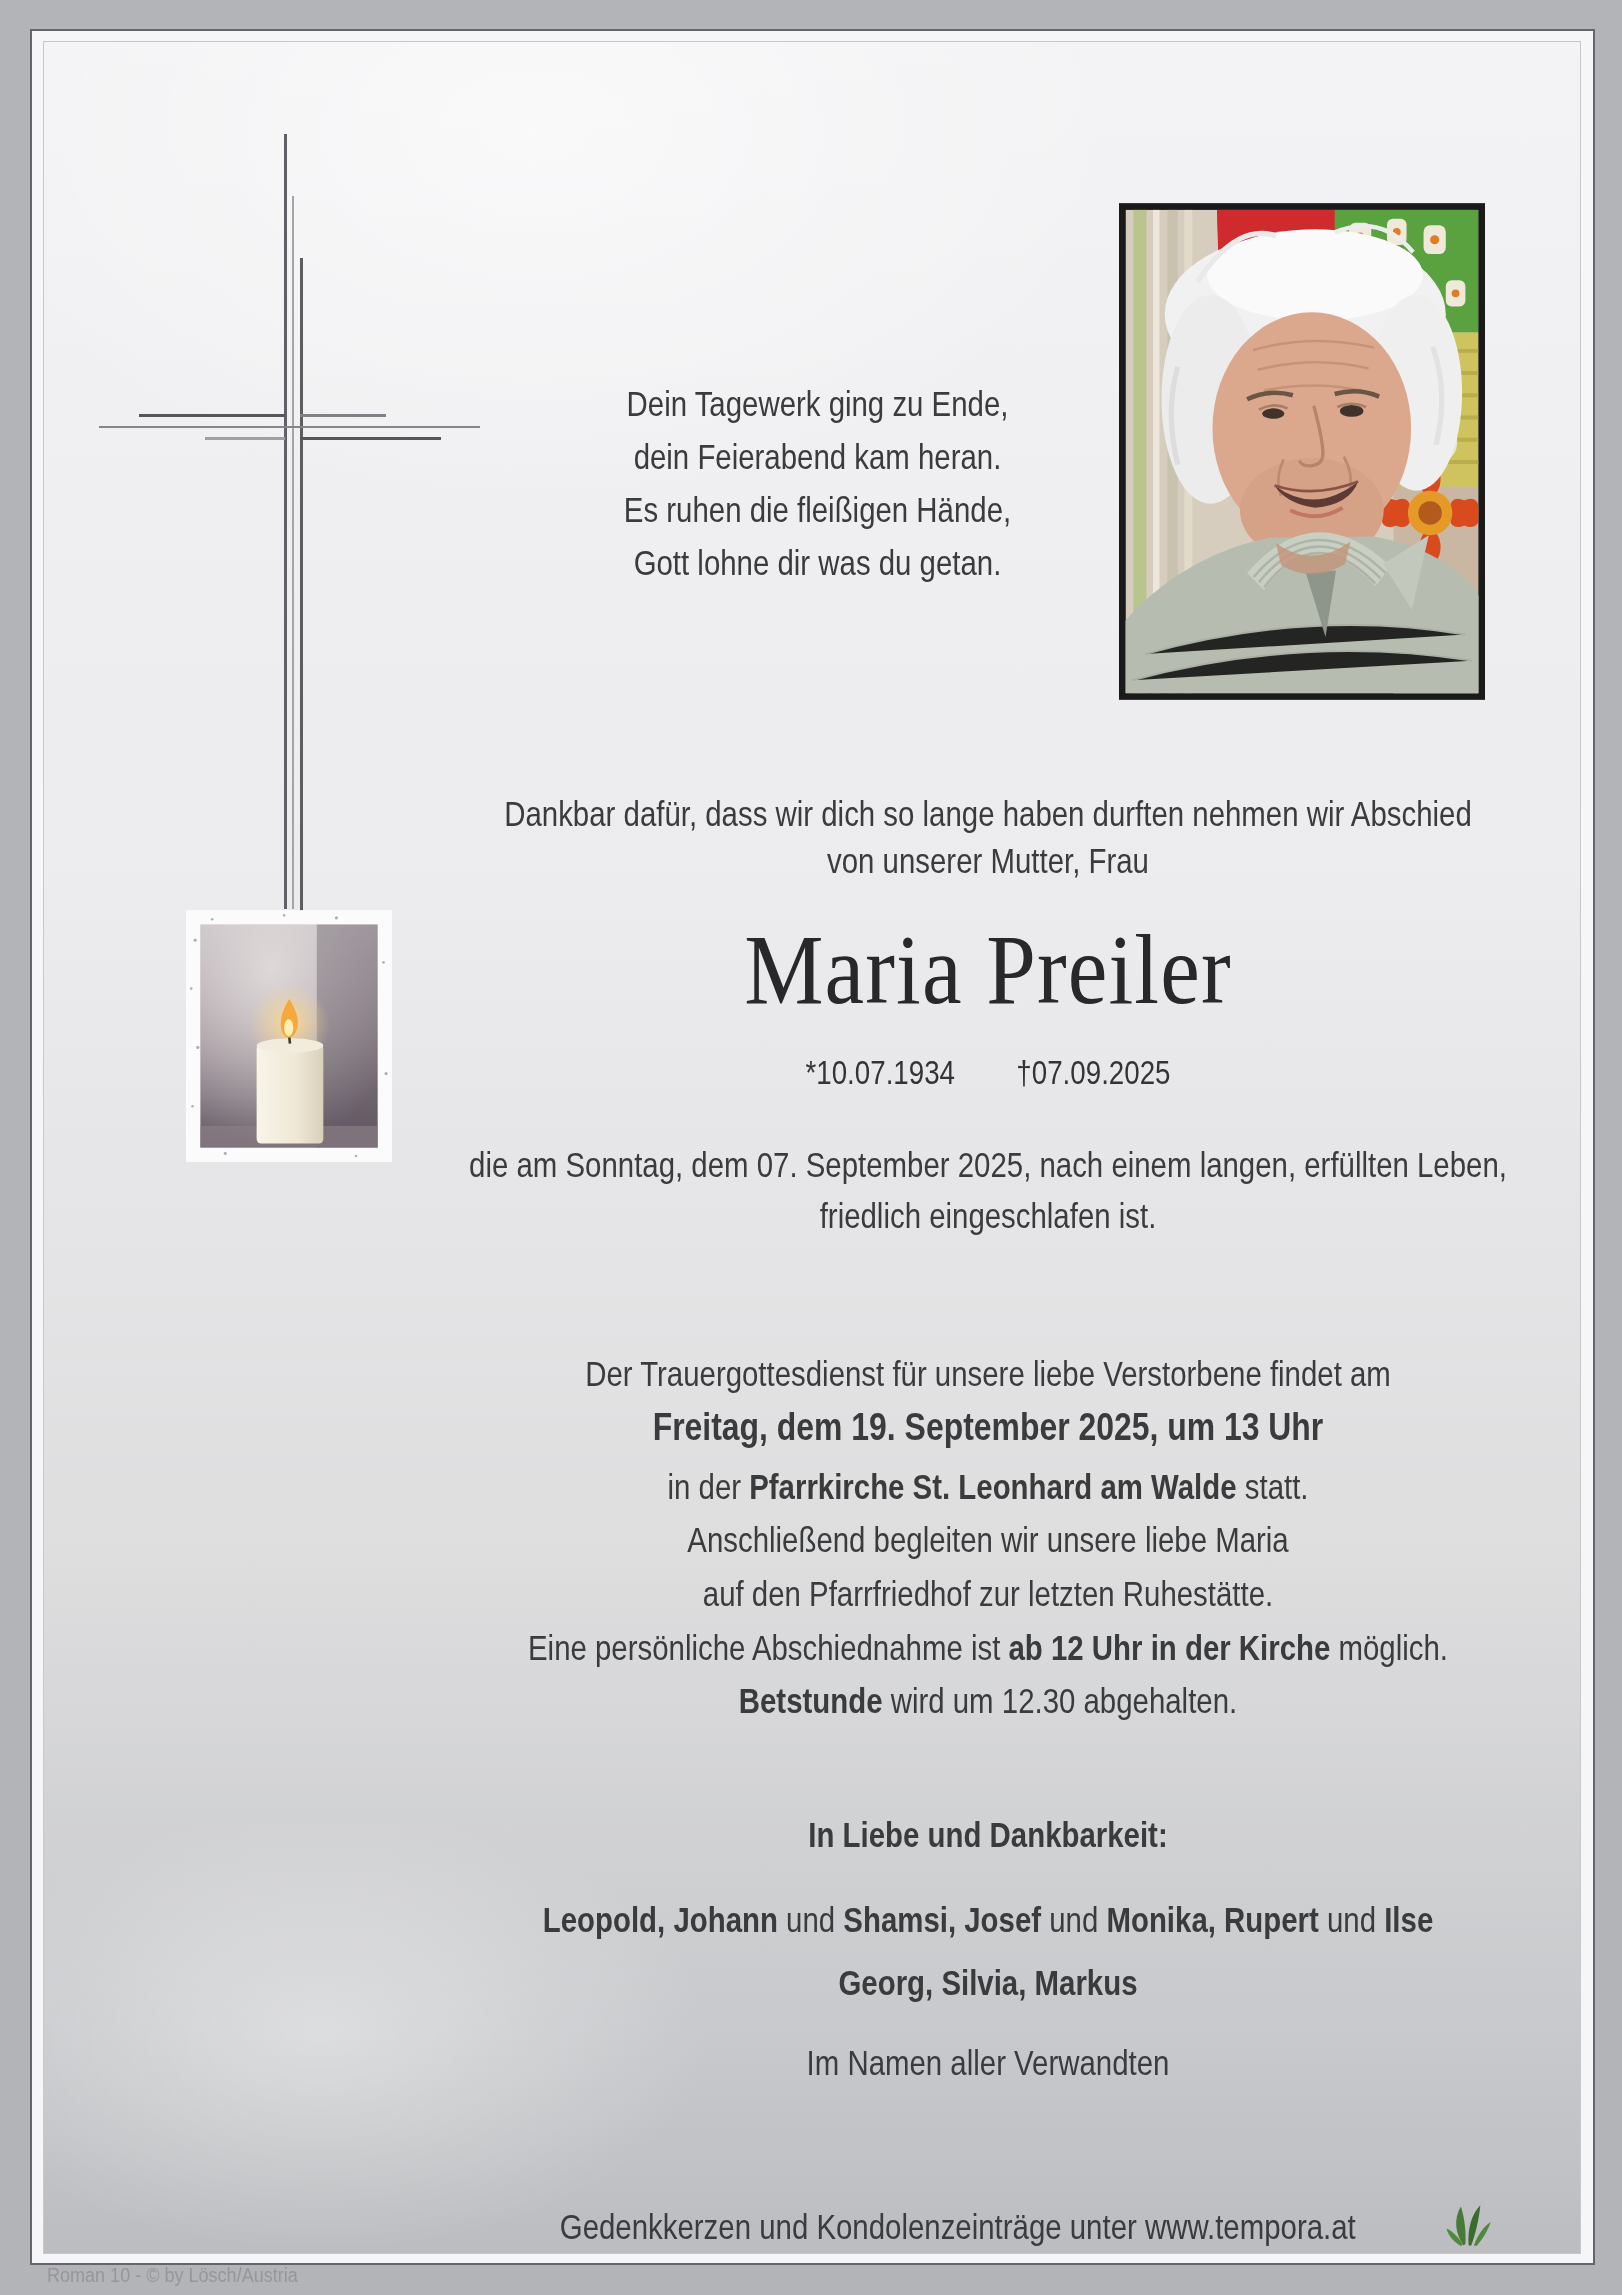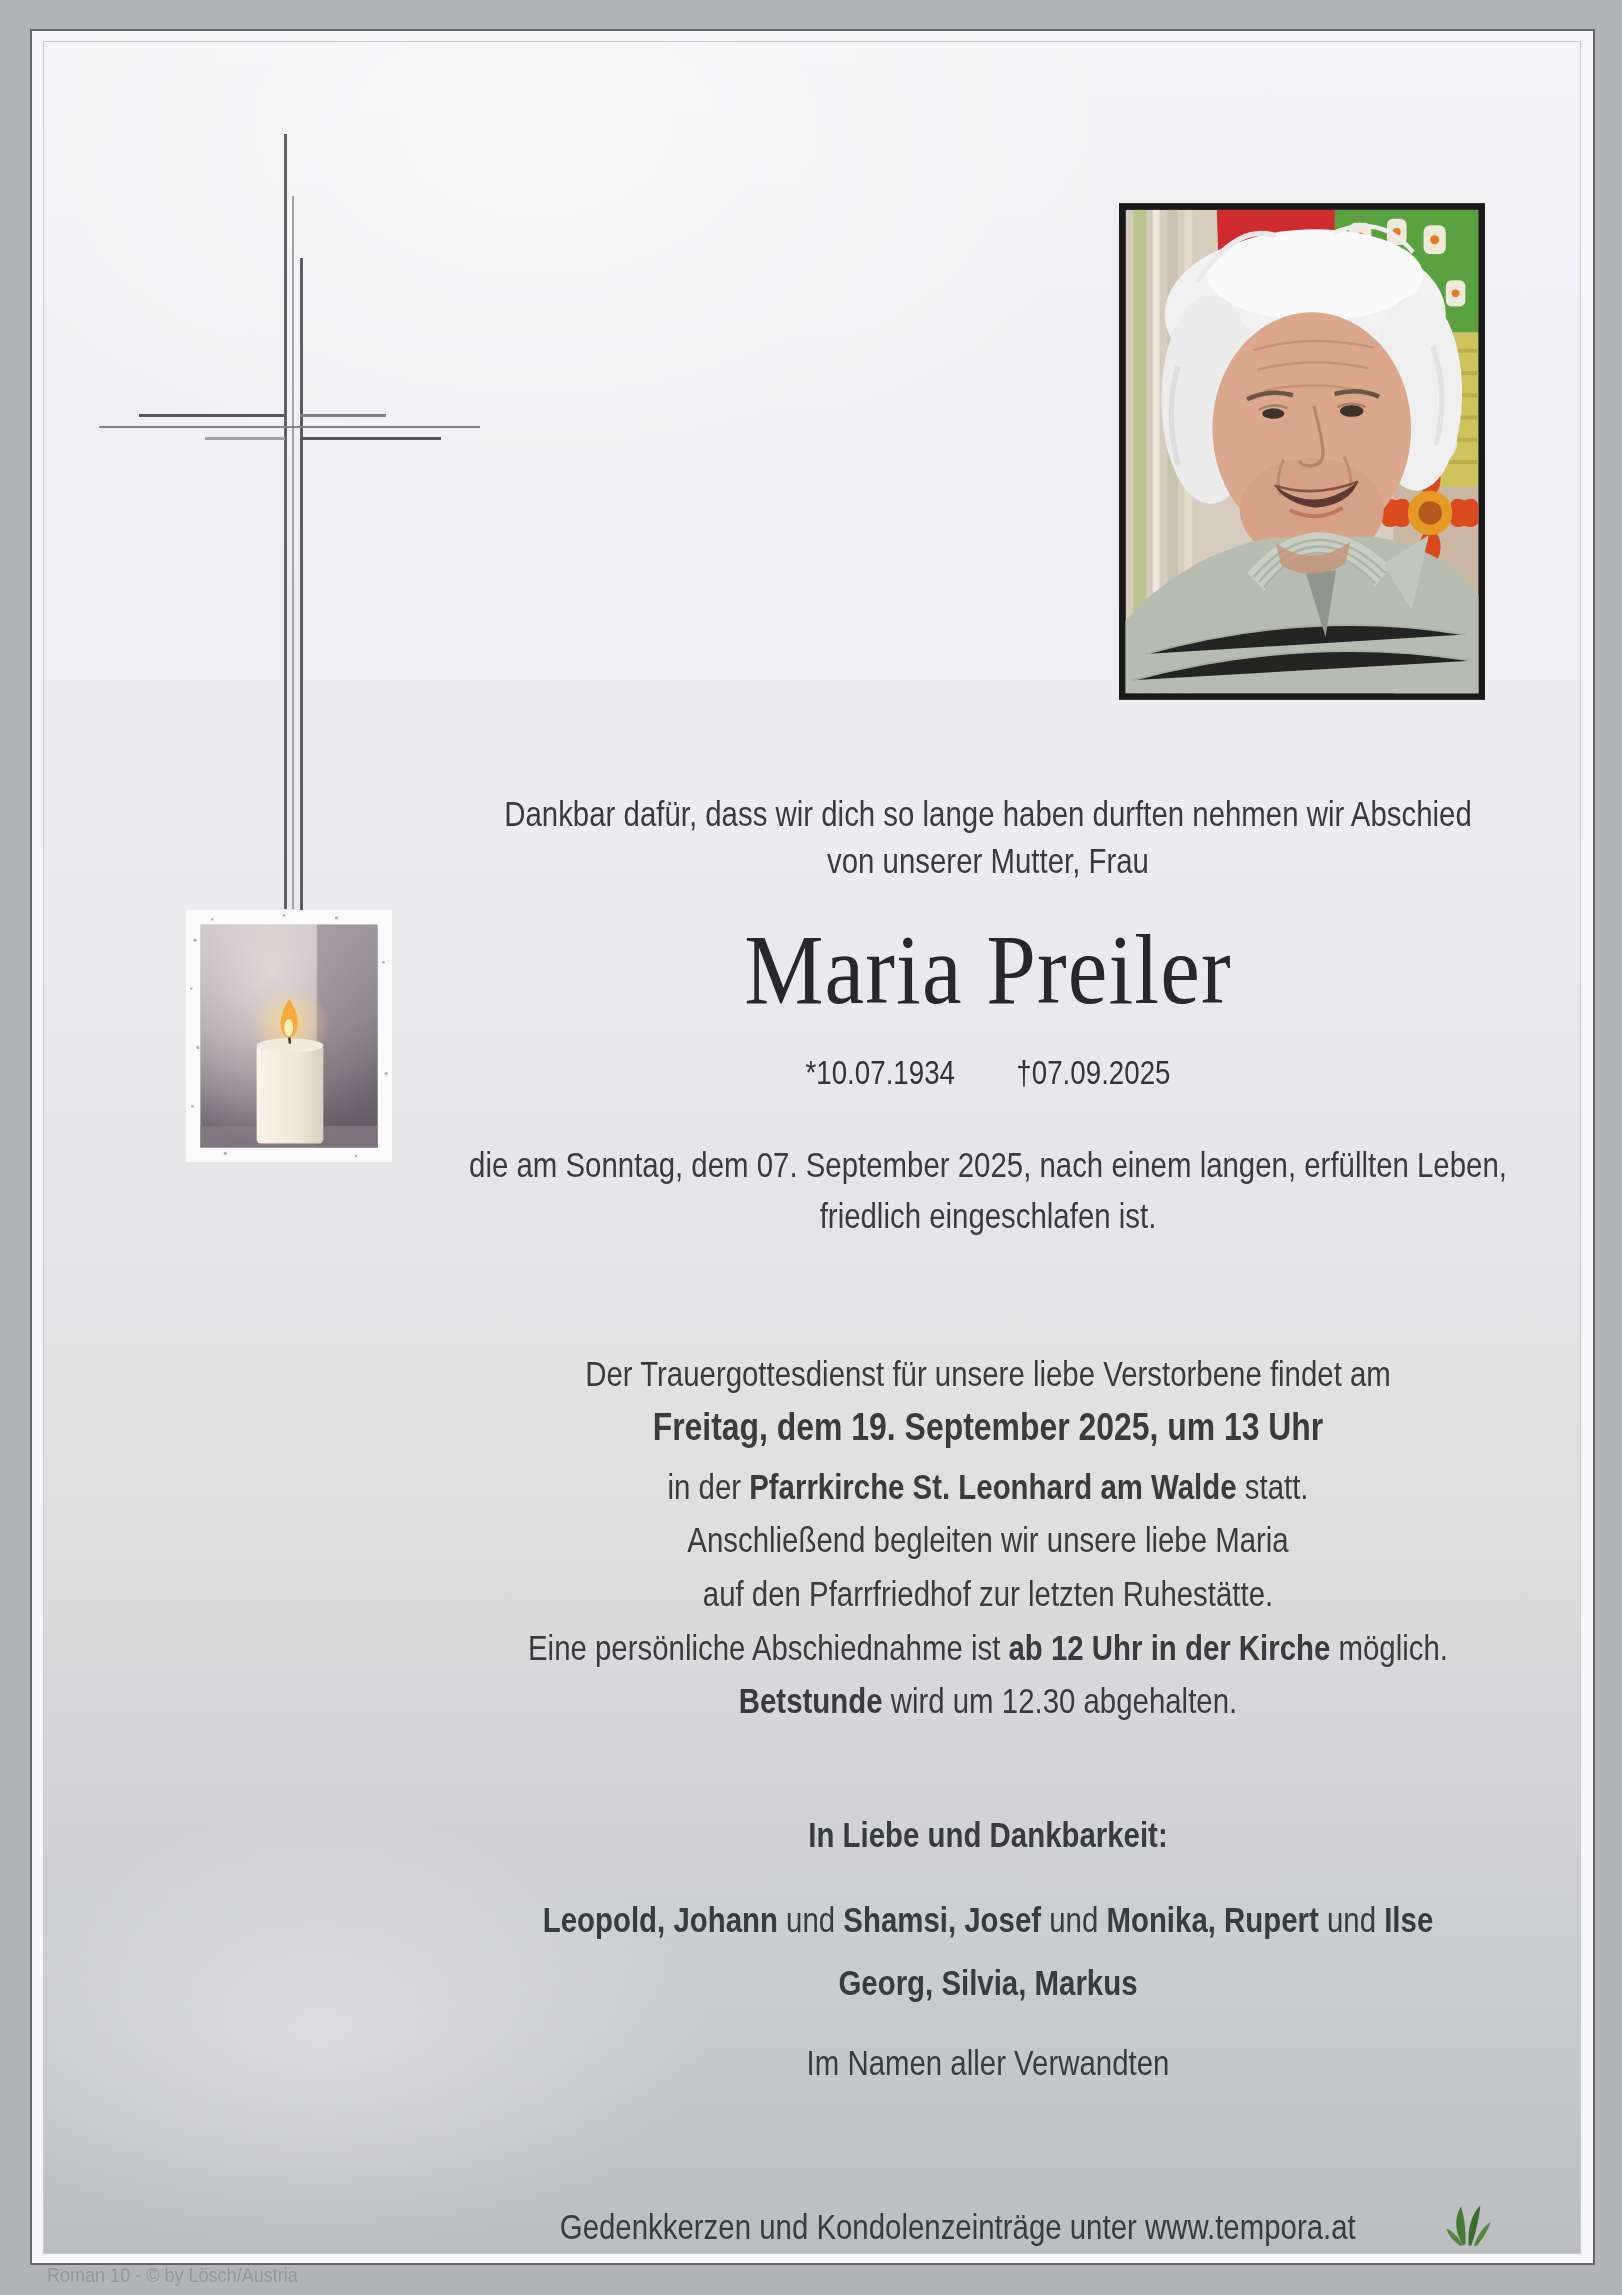--- a/index.html
+++ b/index.html
@@ -209,20 +209,26 @@
       <rect x="22" y="330" width="271" height="33" fill="#8a7f85" opacity="0.7"></rect>
       <circle cx="158" cy="175" r="62" fill="url(#glow)"></circle>
       <rect x="108" y="205" width="102" height="152" rx="7" fill="url(#cnd)"></rect>
       <ellipse cx="159" cy="207" rx="51" ry="11" fill="#f2ecdc"></ellipse>
       <line x1="159" y1="204" x2="157" y2="186" stroke="#4a3a28" stroke-width="4"></line>
       <path d="M158,136 C172,158 175,177 166,190 C161,197 153,197 149,190 C141,177 145,156 158,136 Z" fill="#f5a93b"></path>
       <ellipse cx="157" cy="180" rx="7" ry="13" fill="#ffeeb6"></ellipse>
     </svg>
   </div>
 
+  <div class="poemcol">
+    <div class="txt body54 cond" style="top:383px;">Dein Tagewerk ging zu Ende,</div>
+    <div class="txt body54 cond" style="top:436px;">dein Feierabend kam heran.</div>
+    <div class="txt body54 cond" style="top:489px;">Es ruhen die fleißigen Hände,</div>
+    <div class="txt body54 cond" style="top:542px;">Gott lohne dir was du getan.</div>
+  </div>
 
   <div class="maincol">
 
     <div class="txt body54 cond" style="top:793px;">Dankbar dafür, dass wir dich so lange haben durften nehmen wir Abschied</div>
     <div class="txt body54 cond" style="top:840px;">von unserer Mutter, Frau</div>
 
     <div class="txt name" style="top:921px;">Maria Preiler</div>
 
     <div class="txt" style="top:1054px;">
       <div class="dates cond">

